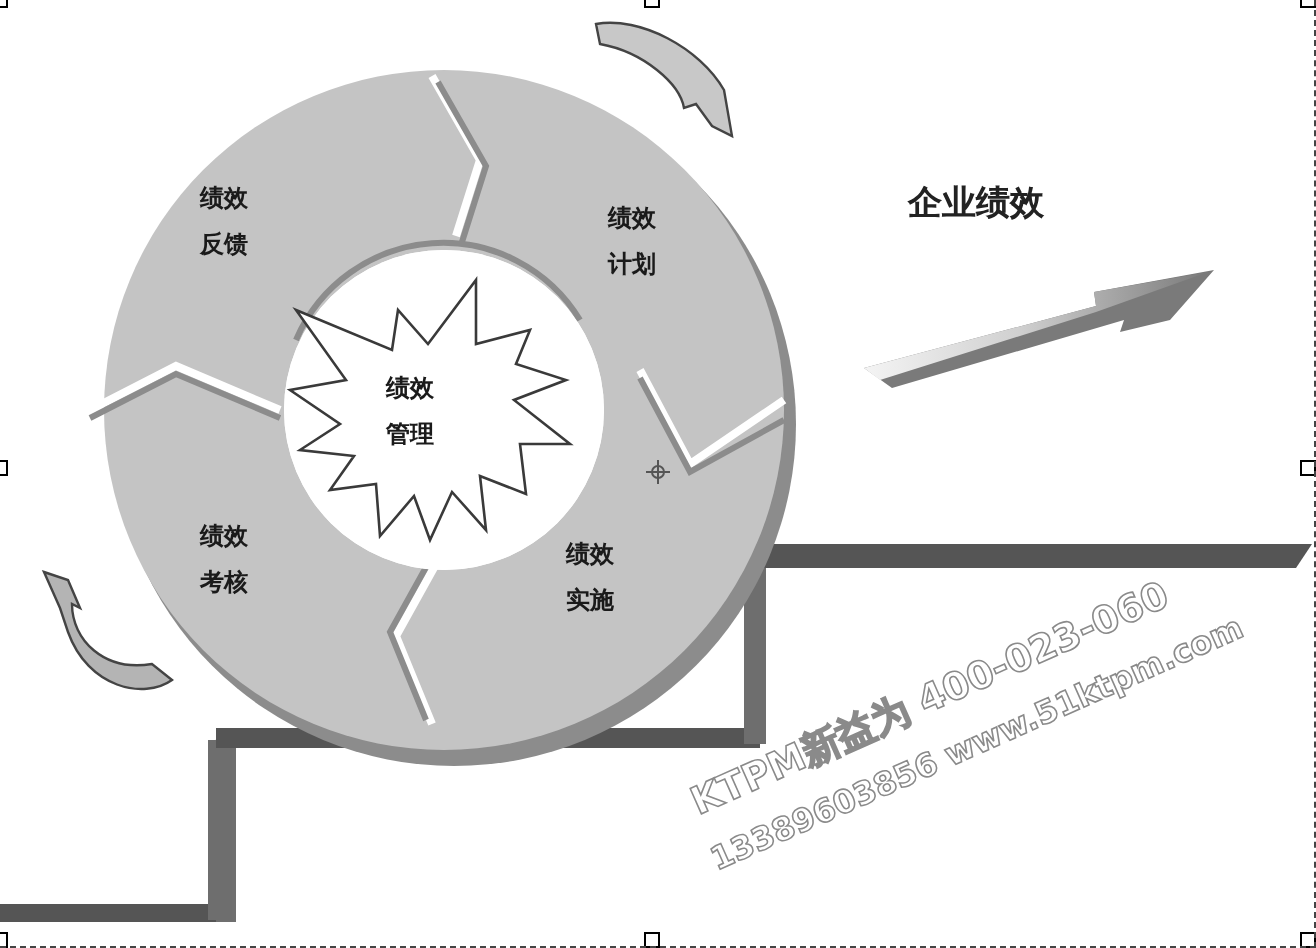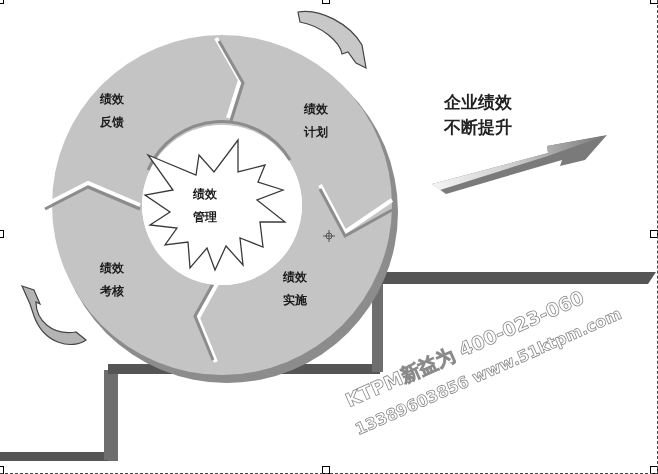--- a/index.html
+++ b/index.html
@@ -97,23 +97,22 @@
 <div class="label" style="left:100px; top:257px;">
   <span>绩效</span>
   <span>考核</span>
 </div>
 
 <div class="label" style="left:193px; top:183px;">
   <span>绩效</span>
   <span>管理</span>
 </div>
 
-<div class="goal" style="left:444px; top:90px;">
+<div class="goal" style="left:454px; top:90px;">
   <span>企业绩效</span>
-  <span>不断提升</span>
 </div>
 
 <div class="wm" style="left:352px; top:388px; transform: rotate(-24deg);">KTPM新益为  400-023-060</div>
 <div class="wm" style="left:360px; top:420px; font-size:16px; transform: rotate(-24deg);">13389603856  www.51ktpm.com</div>
 
 <div class="handle" style="left:-4px; top:-4px;"></div>
 <div class="handle" style="left:322px; top:-4px;"></div>
 <div class="handle" style="left:650px; top:-4px;"></div>
 <div class="handle" style="left:-4px; top:230px;"></div>
 <div class="handle" style="left:650px; top:230px;"></div>

